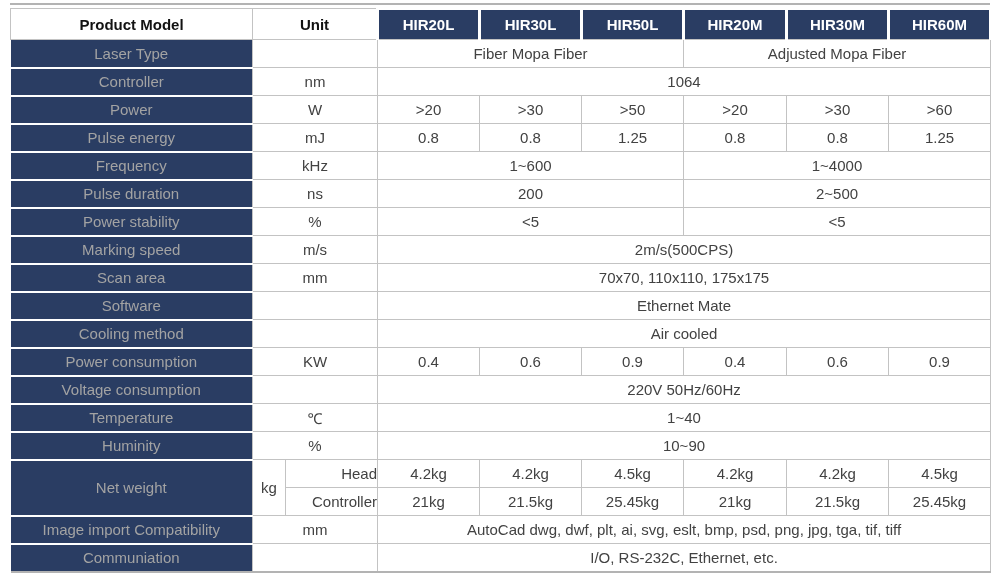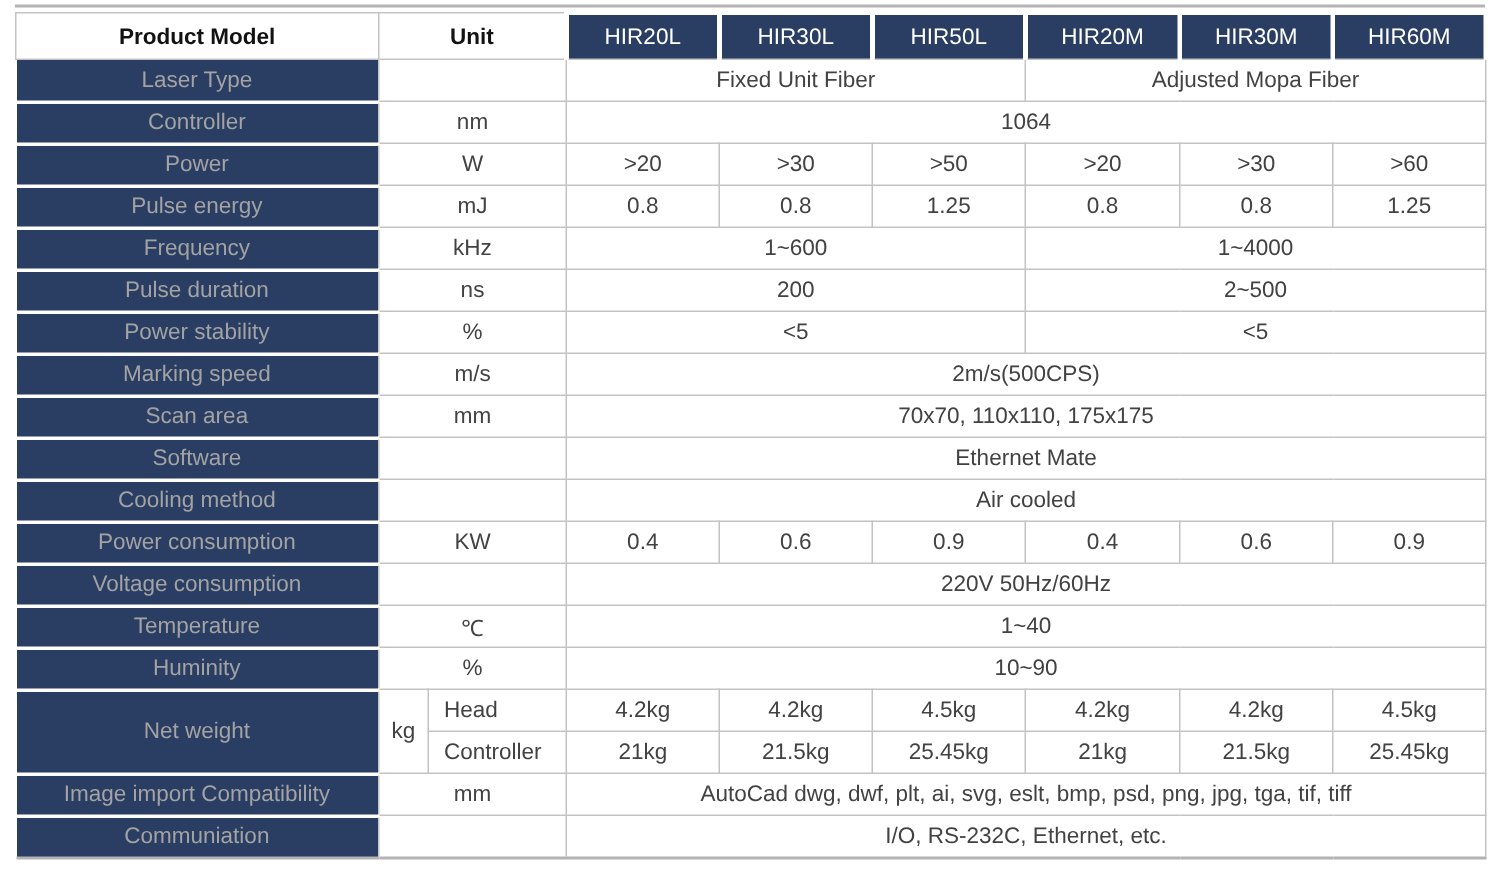--- a/index.html
+++ b/index.html
@@ -6,24 +6,24 @@
   body{width:1000px;height:582px;background:#ffffff;font-family:"Liberation Sans",sans-serif;}
   :root{--navy:#2a3d63;--grid:#c3c3c3;--frame:#b3b3b3;}
   .canvas{position:relative;width:1000px;height:582px;background:#fff;overflow:hidden;}
   .table-wrap{position:absolute;left:10px;top:3px;width:980px;}
   .top-line{height:2px;background:var(--frame);margin-bottom:2px;}
   table{width:980px;border-collapse:collapse;table-layout:fixed;}
   tr{height:28px;}
   tr.header-row{height:31px;padding-left:48px;}
   td{font-size:15px;text-align:center;vertical-align:middle;padding:0;overflow:hidden;white-space:nowrap;}
   .c-rowhead{background:#fff;color:#121212;font-weight:bold;border:1px solid var(--grid);}
-  .c-model{background:var(--navy);color:#fff;font-weight:normal;border:3px solid #fff;border-bottom:1px solid var(--grid);}
+  .c-model{background:var(--navy);color:#fff;font-weight:bold;border:3px solid #fff;border-bottom:1px solid var(--grid);}
   .c-label{background:var(--navy);color:#a3a3a3;border-bottom:2px solid #fff;border-right:1px solid var(--grid);}
   .c-unit,.c-data{background:#fff;color:#424242;border:1px solid var(--grid);}
-  td.align-left{text-align:left;padding-left:10px;}
+  td.align-left{text-align:right;padding-left:10px;}
   tr:last-child td{border-bottom:2px solid var(--frame);}
 </style>
 </head>
 <body>
 
 <div class="canvas">
   <div class="table-wrap">
     <div class="top-line"></div>
     <table>
       <colgroup>
@@ -44,21 +44,21 @@
             <td class="c-model">HIR20L</td>
             <td class="c-model">HIR30L</td>
             <td class="c-model">HIR50L</td>
             <td class="c-model">HIR20M</td>
             <td class="c-model">HIR30M</td>
             <td class="c-model">HIR60M</td>
           </tr>
           <tr>
             <td class="c-label">Laser Type</td>
             <td class="c-unit" colspan="2"></td>
-            <td class="c-data" colspan="3">Fixed Unit Fiber</td>
+            <td class="c-data" colspan="3">Fiber Mopa Fiber</td>
             <td class="c-data" colspan="3">Adjusted Mopa Fiber</td>
           </tr>
           <tr>
             <td class="c-label">Controller</td>
             <td class="c-unit" colspan="2">nm</td>
             <td class="c-data" colspan="6">1064</td>
           </tr>
           <tr>
             <td class="c-label">Power</td>
             <td class="c-unit" colspan="2">W</td>

